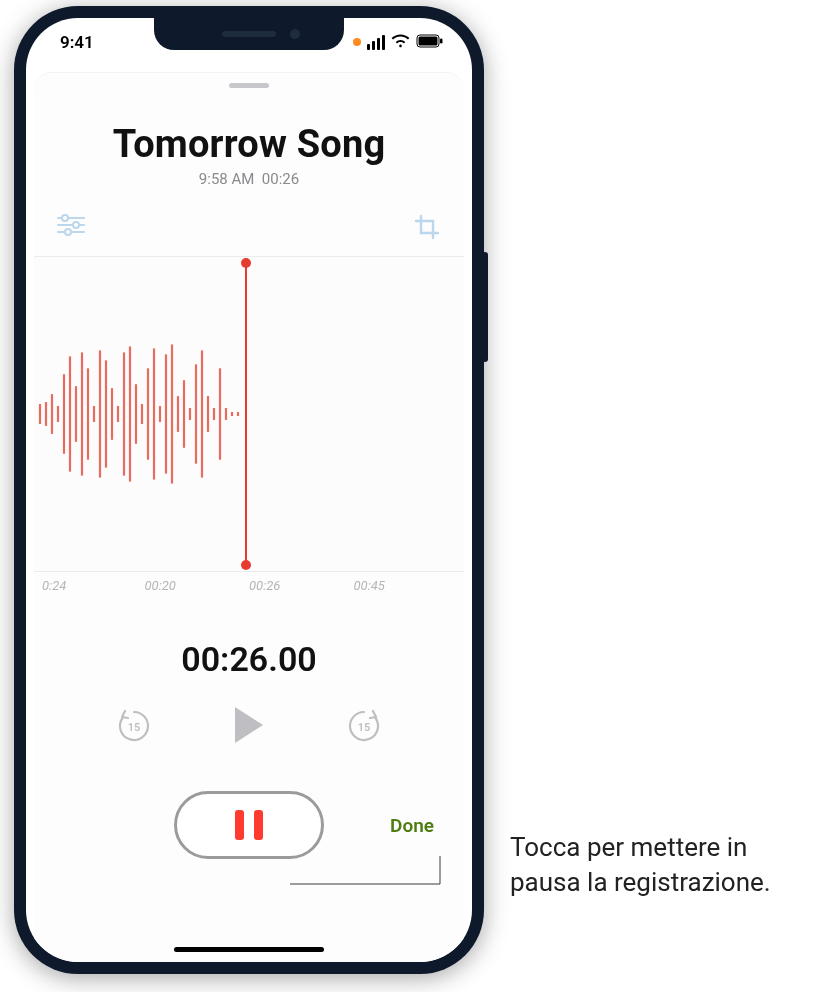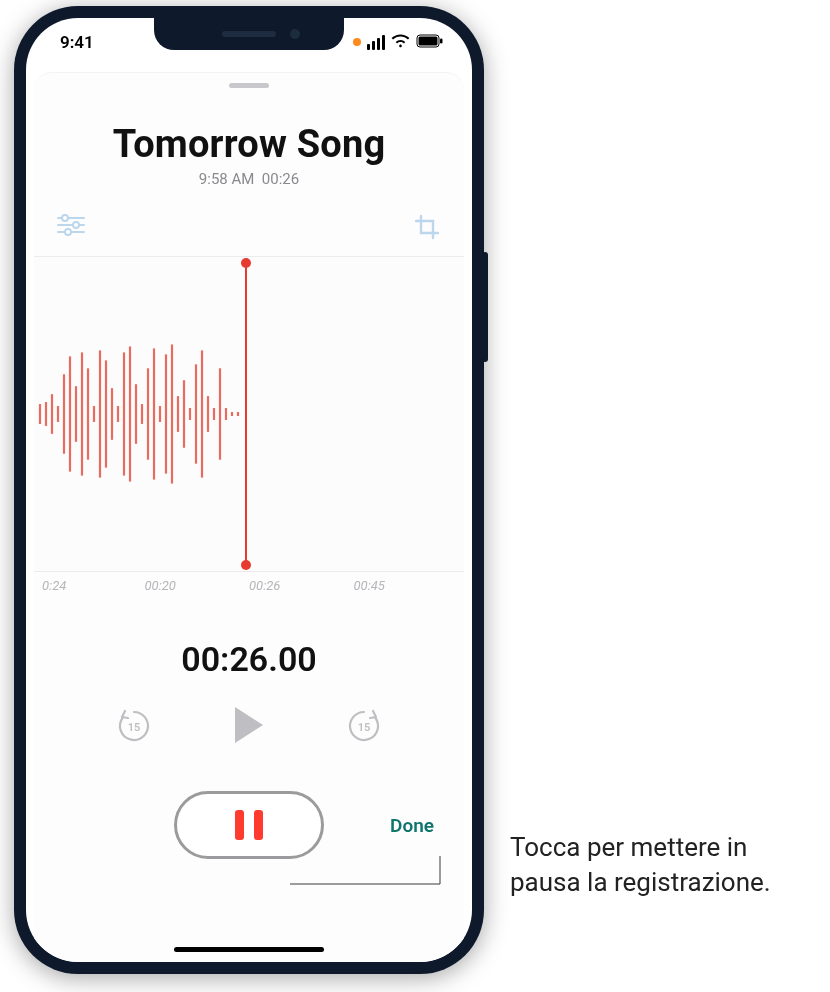--- a/index.html
+++ b/index.html
@@ -185,21 +185,21 @@
   .pause-pill .bar {
     width: 9px; height: 30px;
     background: #ff3b30;
     border-radius: 3px;
   }
   .done-btn {
     position: absolute;
     right: 30px;
     font-size: 19px;
     font-weight: 600;
-    color: #0f766e;
+    color: #4d7c0f;
   }
   .home-indicator {
     position: absolute;
     bottom: 10px;
     left: 50%;
     transform: translateX(-50%);
     width: 150px; height: 5px;
     background: #000;
     border-radius: 3px;
   }

